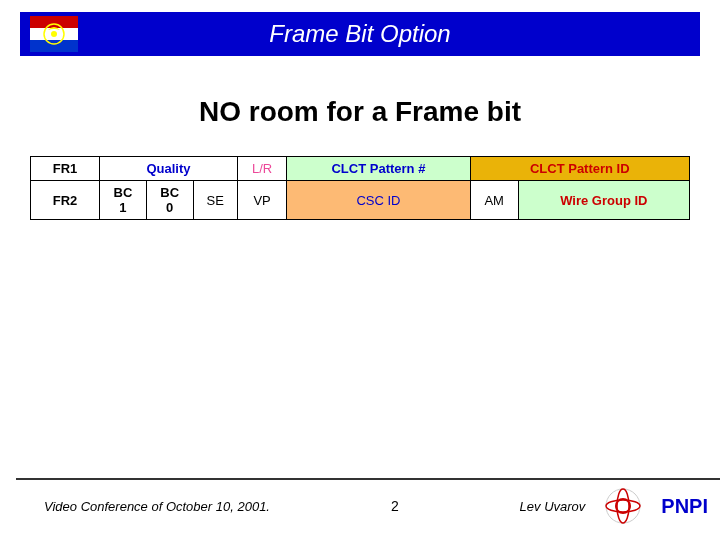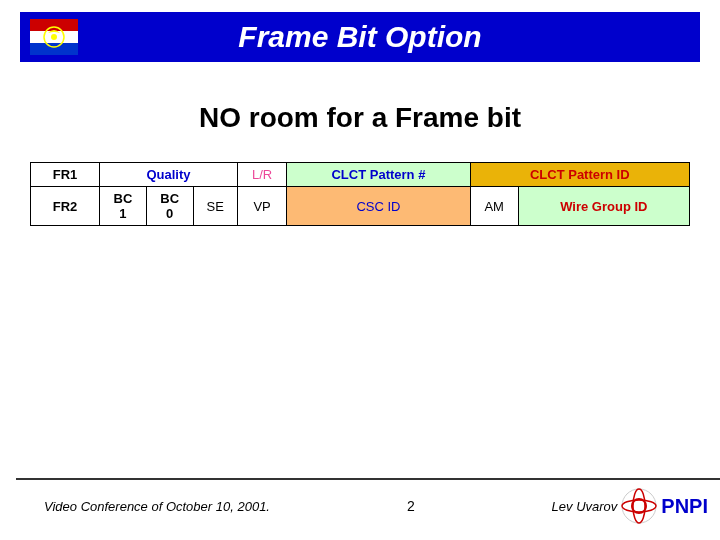--- a/index.html
+++ b/index.html
@@ -27,22 +27,22 @@
 
     .header-logo {
       position: absolute;
       left: 10px;
       width: 48px;
       height: 36px;
     }
 
     .header-title {
       color: #ffffff;
-      font-size: 30px;
-      font-weight: bold;
+      font-size: 24px;
+      font-weight: normal;
       font-style: italic;
     }
 
     
     .main-subtitle {
       text-align: center;
       margin-top: 40px;
       font-size: 28px;
       font-weight: bold;
       color: #000000;
@@ -164,21 +164,21 @@
     }
 
     .footer-center {
       font-size: 14px;
       color: #000000;
     }
 
     .footer-right {
       display: flex;
       align-items: center;
-      gap: 4px;
+      gap: 20px;
     }
 
     .footer-author {
       font-size: 13px;
       font-style: italic;
       color: #000000;
     }
 
     .pnpi-logo {
       width: 36px;

